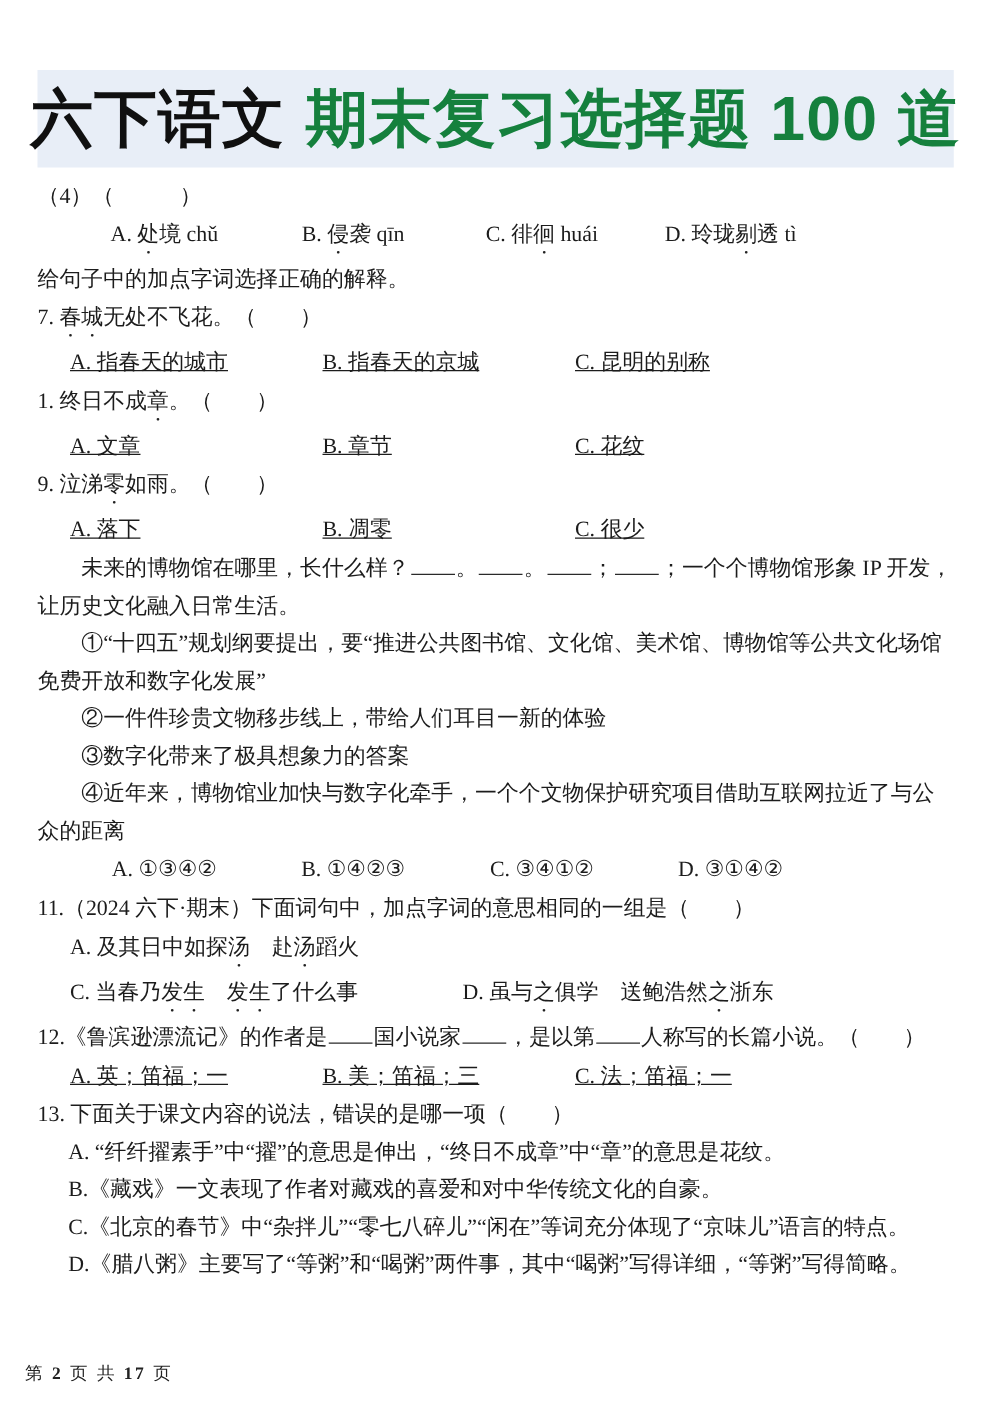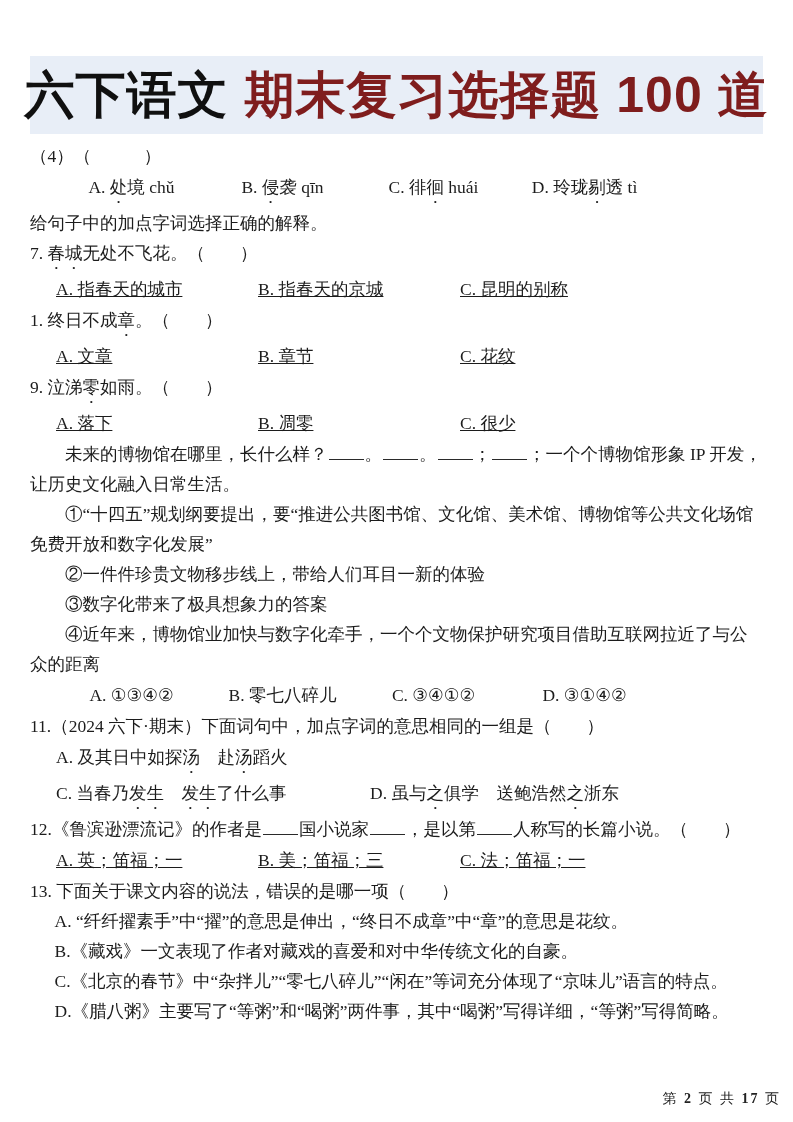--- a/index.html
+++ b/index.html
@@ -23,21 +23,21 @@
     align-items: center;
     justify-content: center;
     font-family: "Liberation Sans", "DejaVu Sans", sans-serif;
     font-weight: 900;
     font-size: 50px;
     letter-spacing: 1px;
     white-space: nowrap;
     gap: 16px;
   }
   .t-black { color: #101010; }
-  .t-red   { color: #7f1d1d; }
+  .t-red   { color: #15803d; }
   .content {
     margin-top: 7px;
     font-size: 17.5px;
     line-height: 30px;
   }
   p.line { margin: 0; }
   .indent-1 { text-indent: 1.4em; }
   .indent-2 { text-indent: 2em; }
   .opt-row { display: flex; padding-left: 26px; margin: 1px 0; }
   .opt-item { flex: 0 0 auto; white-space: nowrap; }
@@ -53,22 +53,22 @@
   }
   .dot {
     -webkit-text-emphasis: filled dot #222;
     -webkit-text-emphasis-position: under right;
     text-emphasis: filled dot #222;
     text-emphasis-position: under right;
   }
   .bold { font-weight: bold; }
   .footer {
     position: absolute;
-    left: 0; right: 12px; bottom: 14px;
-    text-align: right;
+    left: 0; right: 0; bottom: 14px;
+    text-align: left;
     font-size: 14px;
     letter-spacing: 2px;
     color: #222;
     padding-left: 20px;
   }
 </style>
 </head>
 <body>
 
 <div class="page">
@@ -103,21 +103,21 @@
         <span class="opt-item"><span>B. 凋零</span></span>
         <span class="opt-item"><span>C. 很少</span></span>
       </div>
       <p class="line indent-2"><span>未来的博物馆在哪里，长什么样？</span><span class="blank"></span><span>。</span><span class="blank"></span><span>。</span><span class="blank"></span><span>；</span><span class="blank"></span><span>；一个个博物馆形象 IP 开发，让历史文化融入日常生活。</span></p>
       <p class="line indent-2"><span>①“十四五”规划纲要提出，要“推进公共图书馆、文化馆、美术馆、博物馆等公共文化场馆免费开放和数字化发展”</span></p>
       <p class="line indent-2"><span>②一件件珍贵文物移步线上，带给人们耳目一新的体验</span></p>
       <p class="line indent-2"><span>③数字化带来了极具想象力的答案</span></p>
       <p class="line indent-2"><span>④近年来，博物馆业加快与数字化牵手，一个个文物保护研究项目借助互联网拉近了与公众的距离</span></p>
       <div class="opt-row cols-4">
         <span class="opt-item"><span>A. ①③④②</span></span>
-        <span class="opt-item"><span>B. 零七八碎儿</span></span>
+        <span class="opt-item"><span>B. ①④②③</span></span>
         <span class="opt-item"><span>C. ③④①②</span></span>
         <span class="opt-item"><span>D. ③①④②</span></span>
       </div>
       <p class="line"><span>11.（2024 六下·期末）下面词句中，加点字词的意思相同的一组是（　　）</span></p>
       <div class="opt-row cols-2">
         <span class="opt-item"><span>A. 及其日中如探</span><span class="dot">汤</span><span>　赴</span><span class="dot">汤</span><span>蹈火</span></span>
       </div>
       <div class="opt-row cols-2">
         <span class="opt-item"><span>C. 当春乃</span><span class="dot">发生</span><span>　</span><span class="dot">发生</span><span>了什么事</span></span>
         <span class="opt-item"><span>D. 虽与</span><span class="dot">之</span><span>俱学　送鲍浩然</span><span class="dot">之</span><span>浙东</span></span>

